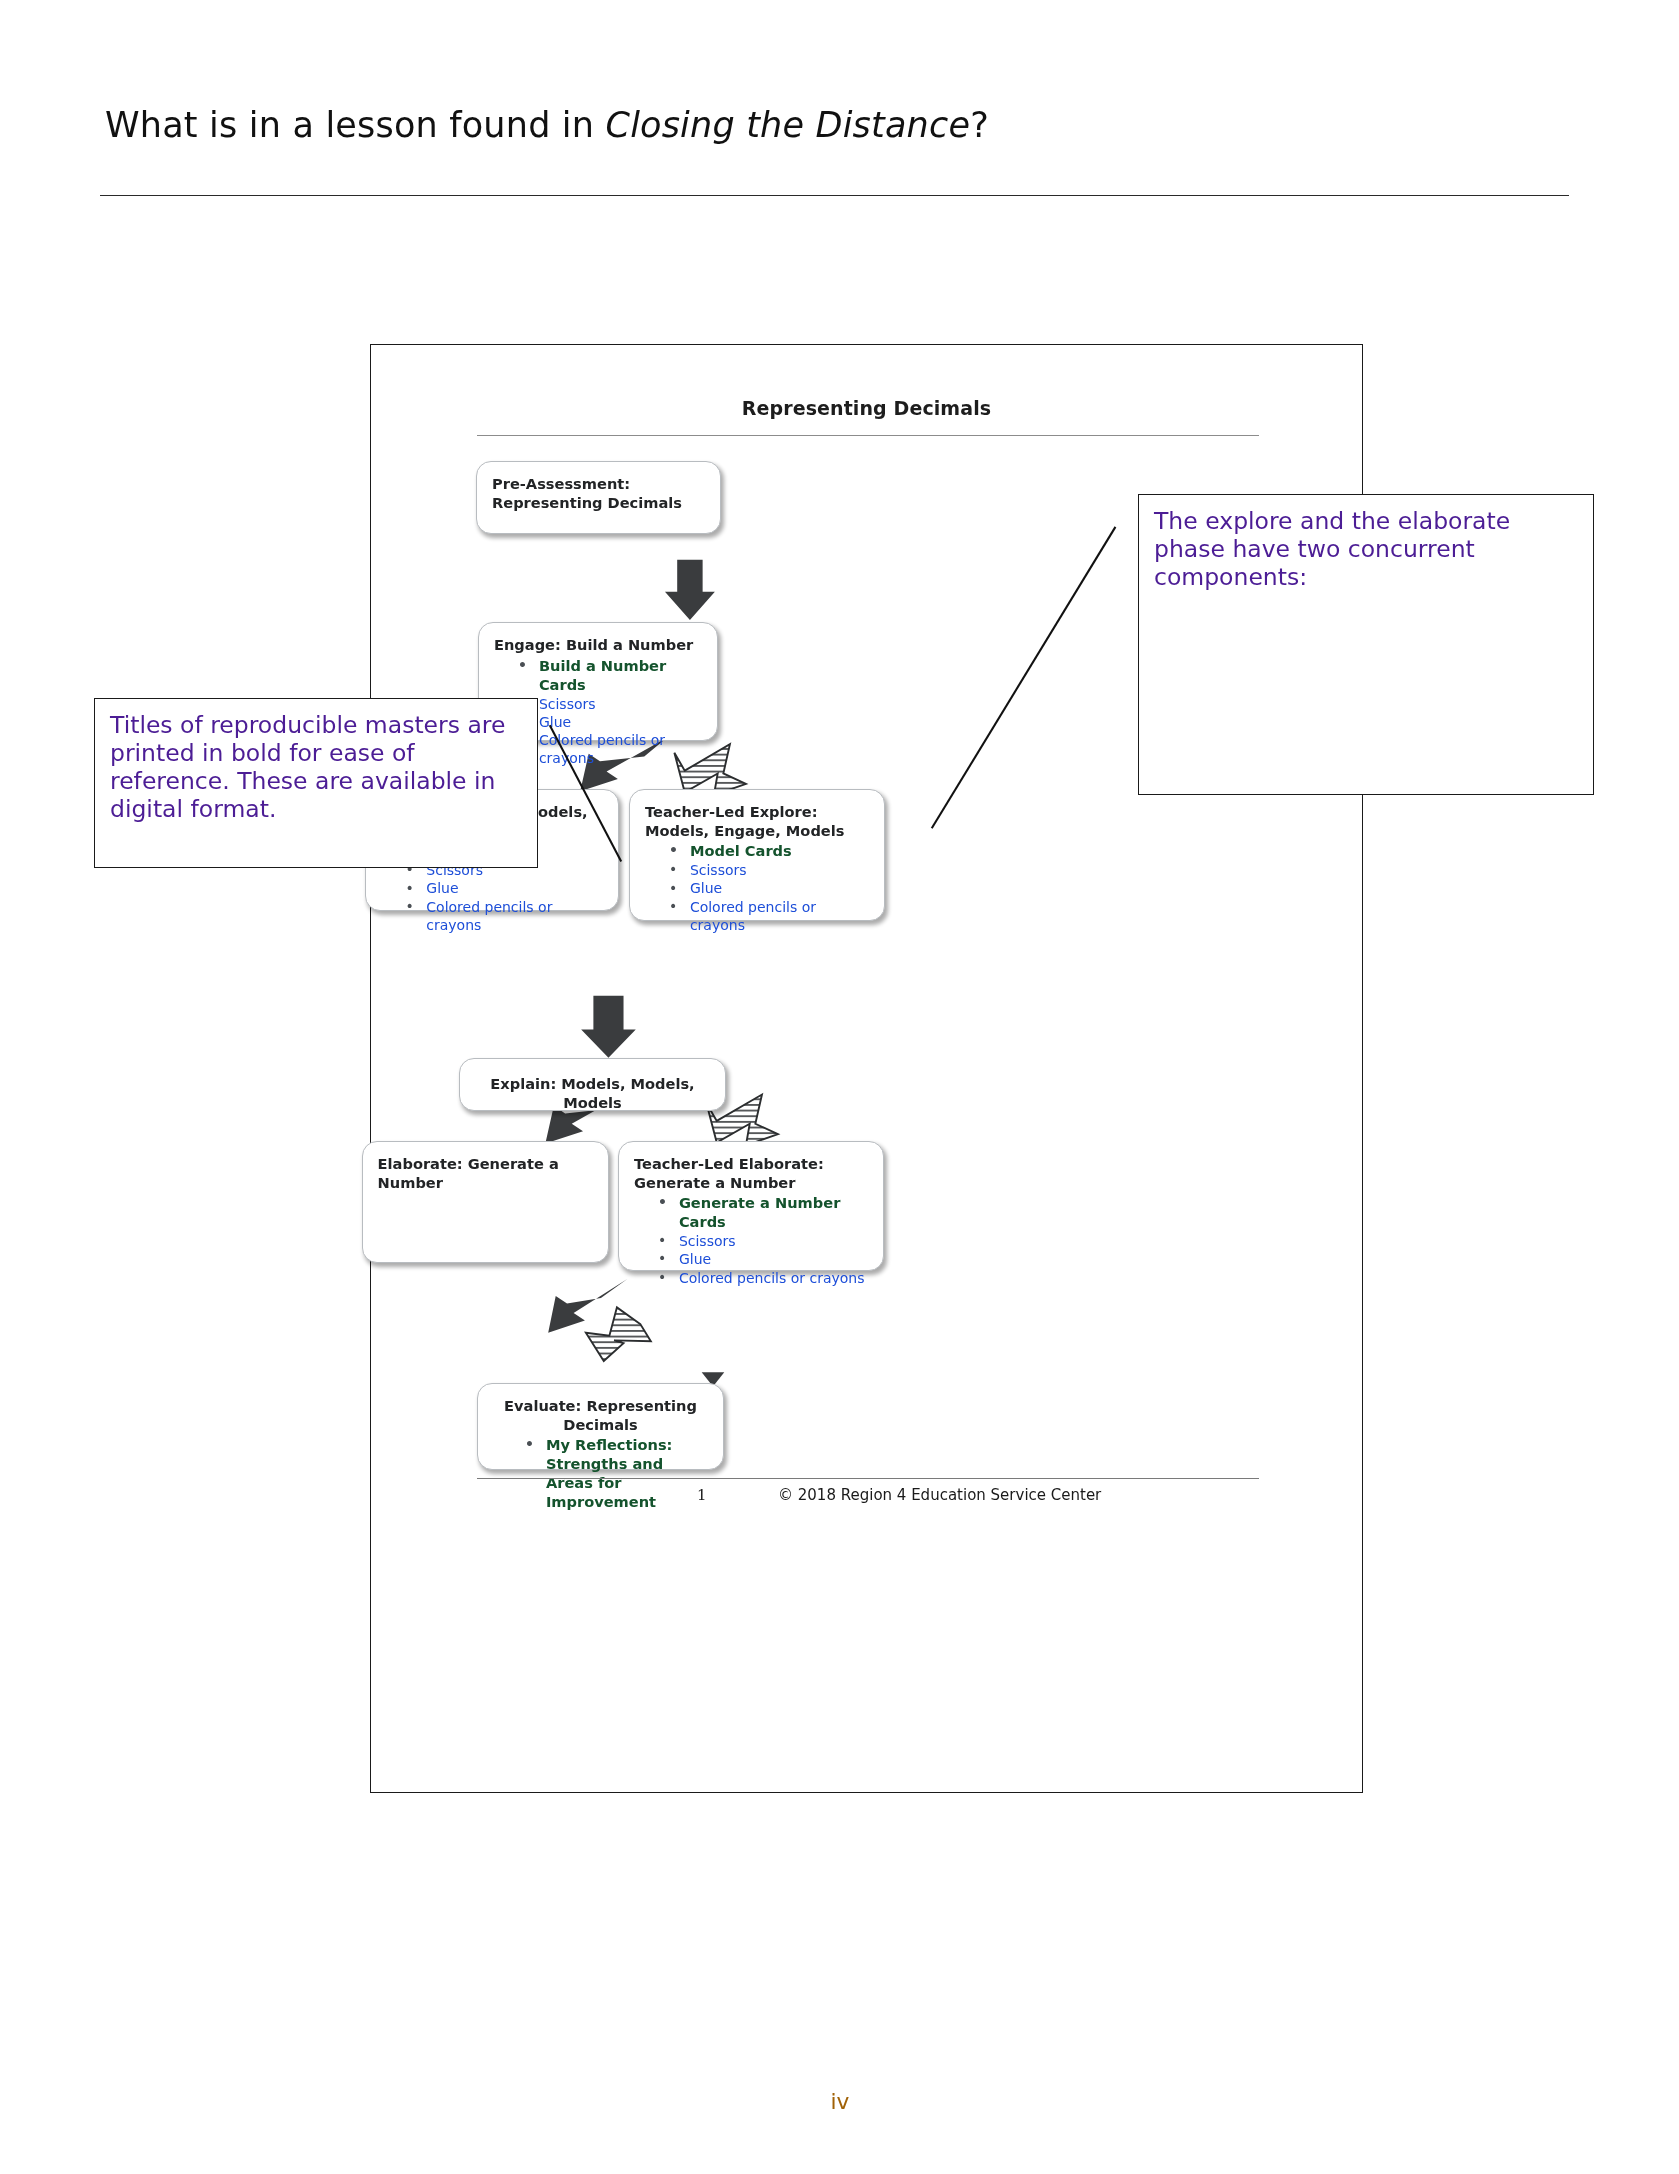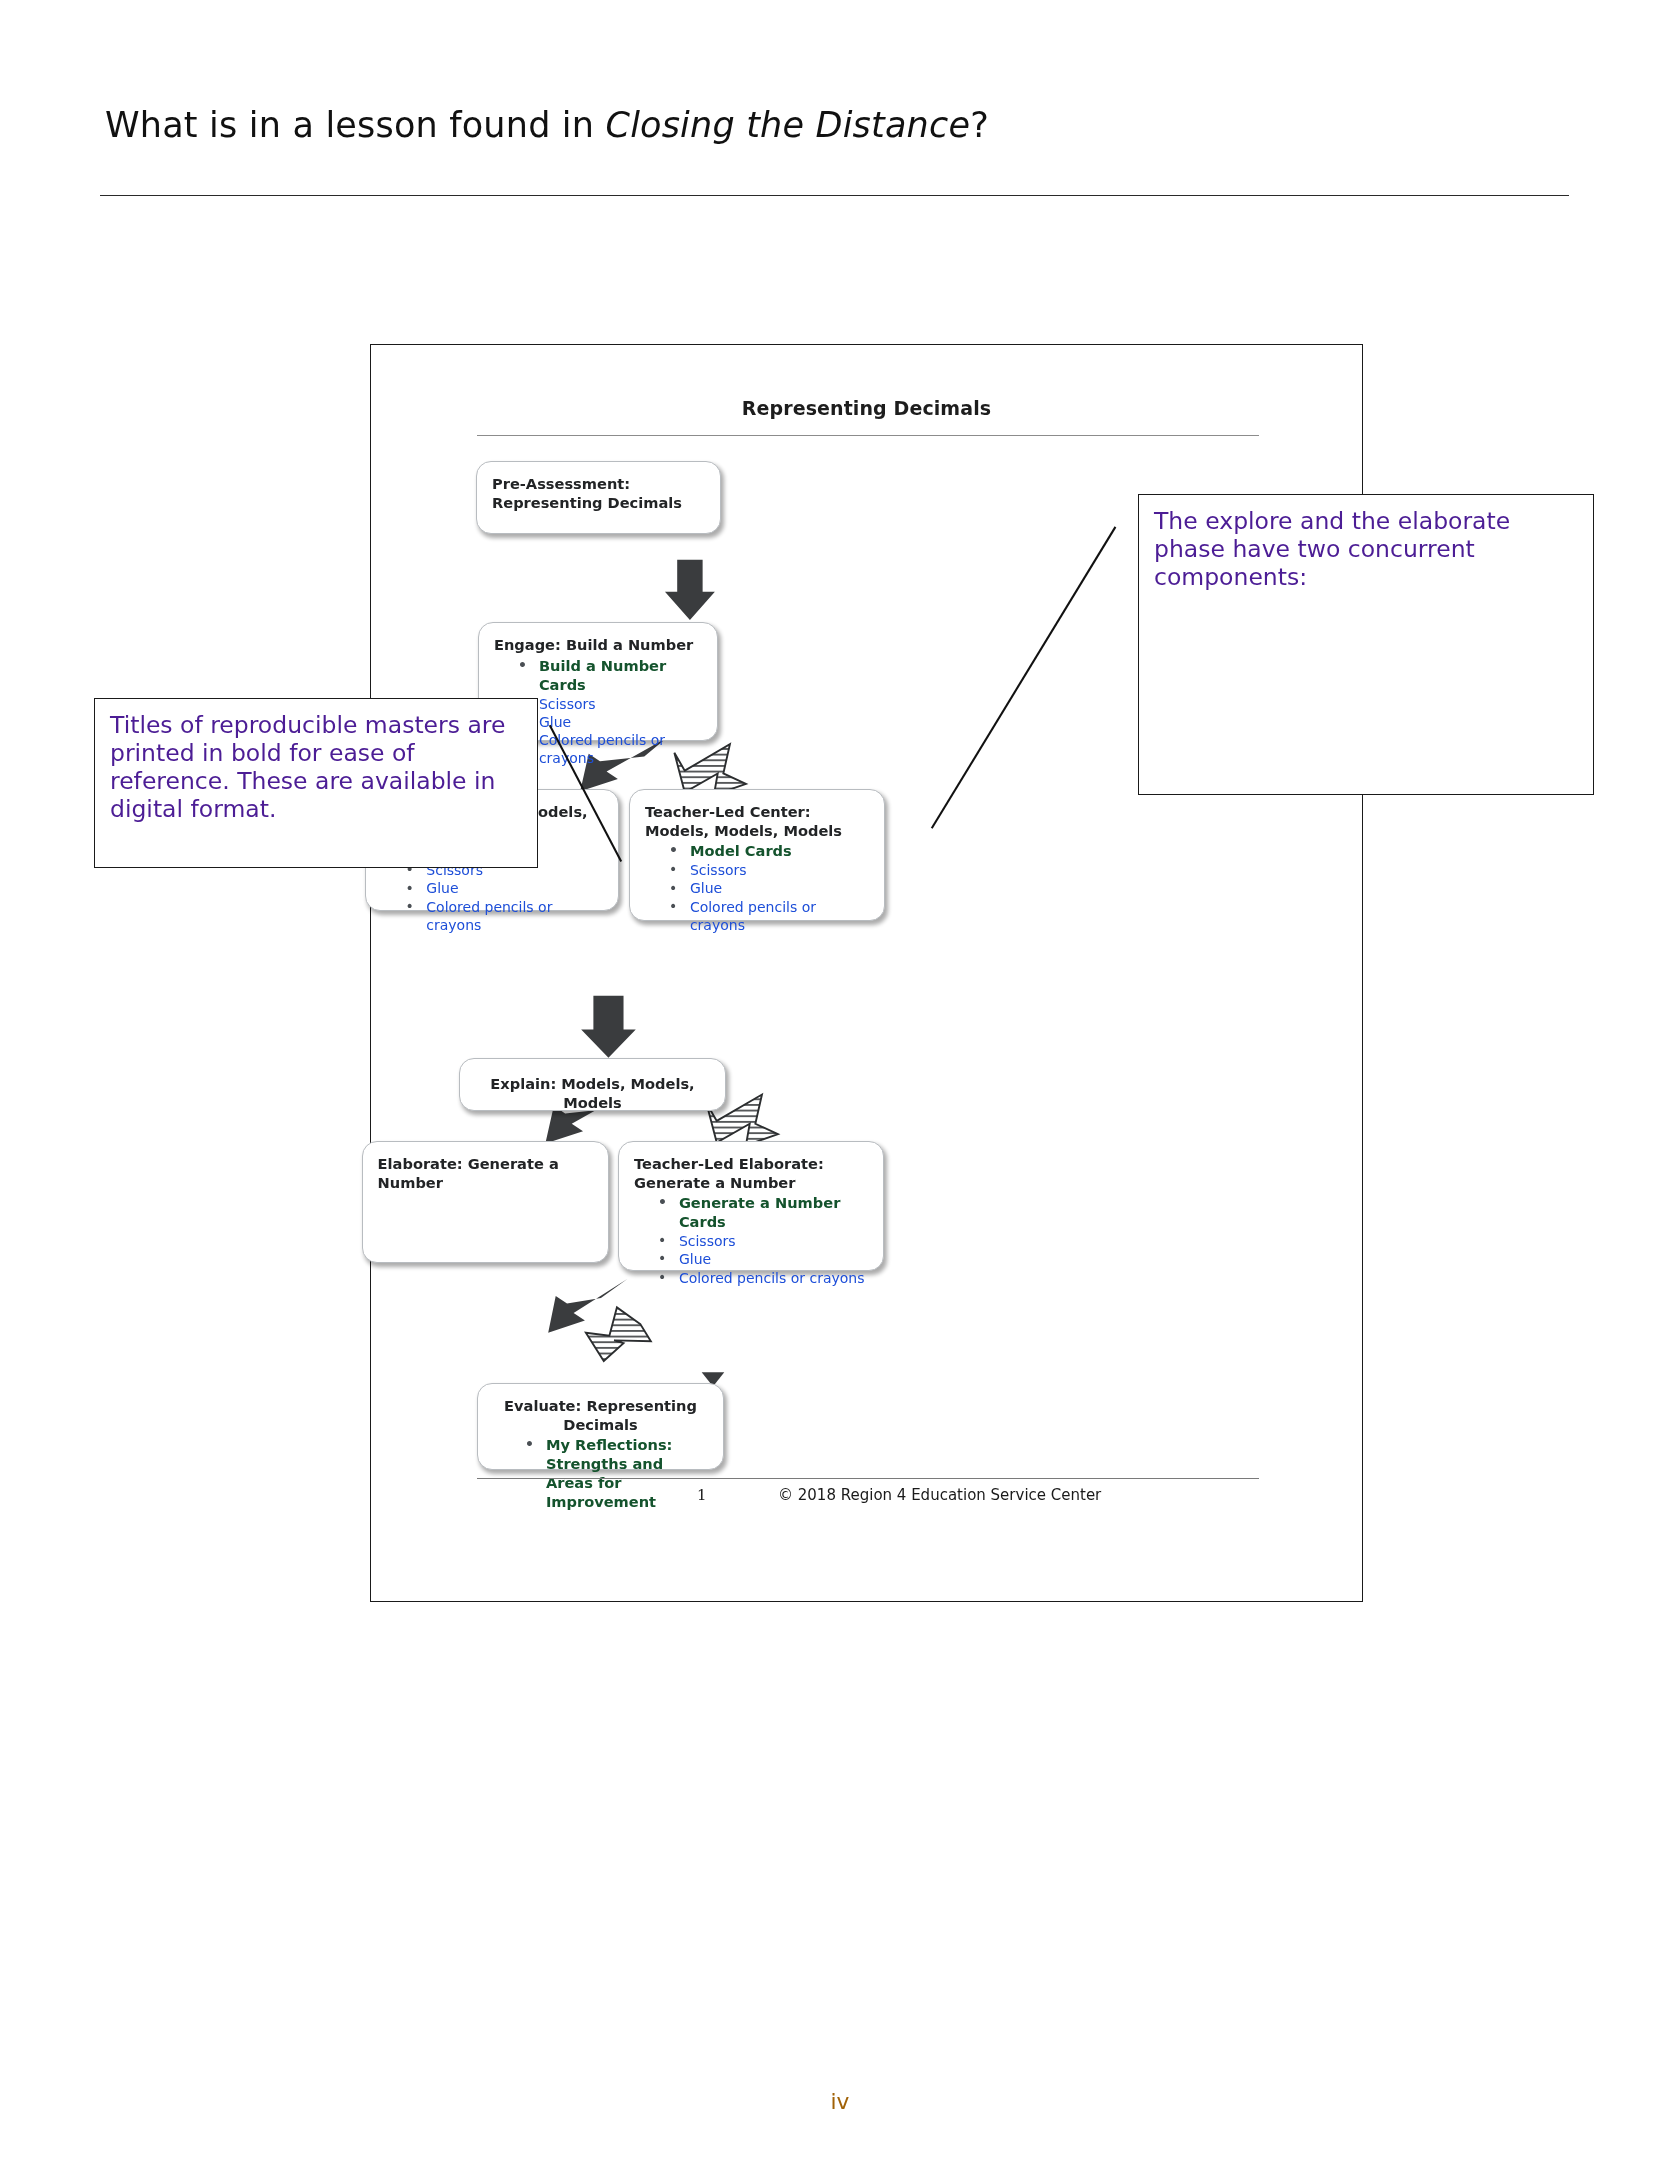--- a/index.html
+++ b/index.html
@@ -41,21 +41,21 @@
     height: 0;
     border-top: 1.9px solid #2a2a2a;
   }
 
   
   .page-frame {
     position: absolute;
     left: 370px;
     top: 344px;
     width: 993px;
-    height: 1258px;
+    height: 1449px;
     border: 1.9px solid #1a1a1a;
     background: #fff;
     box-sizing: border-box;
   }
 
   .sheet-title {
     position: absolute;
     left: 0;
     top: 52px;
     width: 100%;
@@ -249,21 +249,21 @@
       <div class="bhead">Explore: Models, Models, Models</div>
       <ul>
           <li class="bold">Model Cards</li>
           <li>Scissors</li>
           <li>Glue</li>
           <li>Colored pencils or crayons</li>
         </ul>
     </div>
 
     <div class="fbox" style="left:258px;top:444px;width:256px;height:132px;">
-      <div class="bhead">Teacher-Led Center: Models, Models, Models</div>
+      <div class="bhead">Teacher-Led Explore: Models, Engage, Models</div>
       <ul>
           <li class="bold">Model Cards</li>
           <li>Scissors</li>
           <li>Glue</li>
           <li>Colored pencils or crayons</li>
         </ul>
     </div>
 
     <div class="fbox" style="left:88px;top:713px;width:267px;height:53px;padding-top:16px;">
       <div class="bhead" style="text-align:center;">Explain: Models, Models, Models</div>

